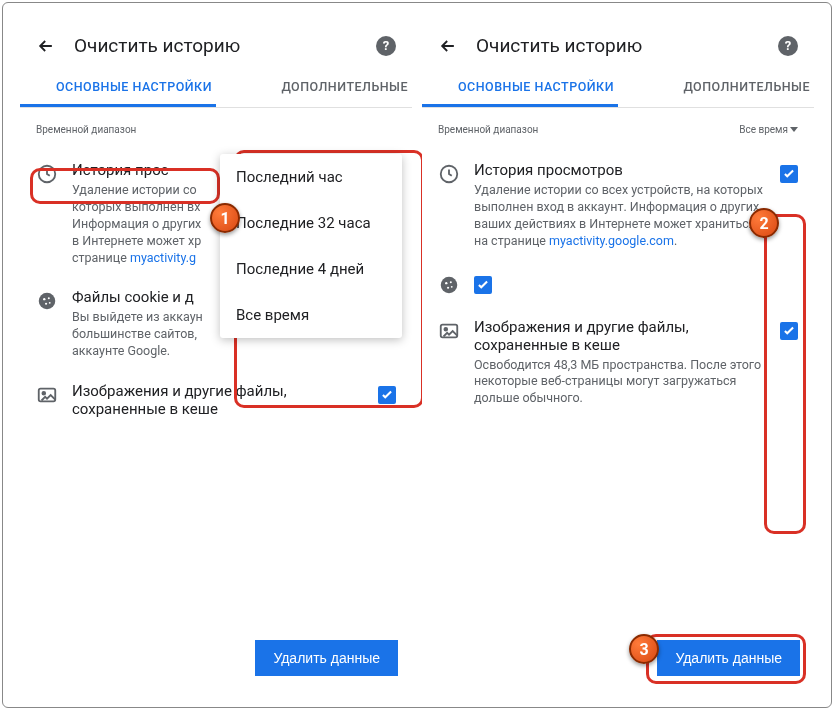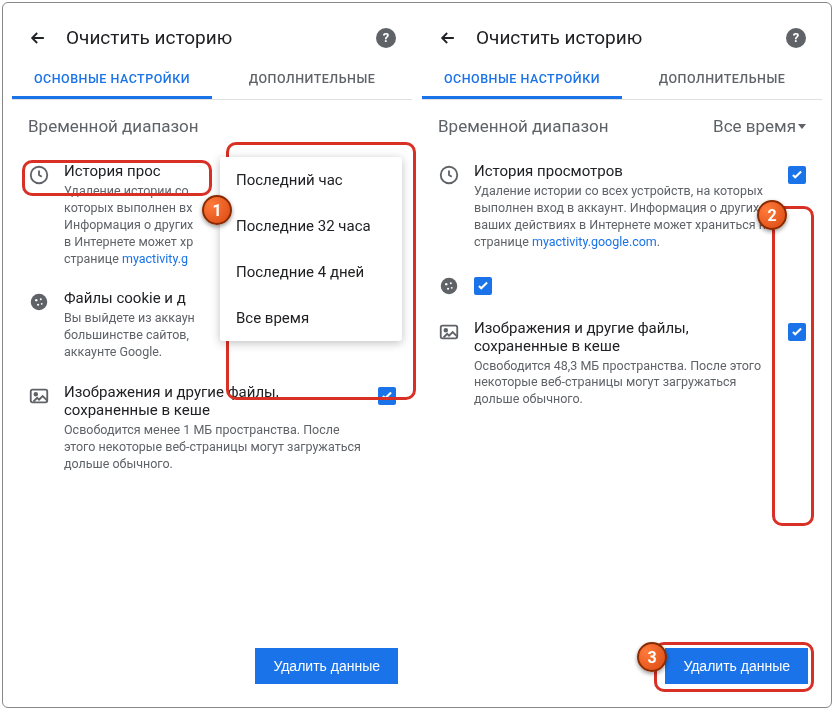--- a/index.html
+++ b/index.html
@@ -13,21 +13,21 @@
   }
   .outer-border {
     position: absolute;
     top: 2px; left: 2px; right: 2px; bottom: 2px;
     border: 1px solid #888;
     border-radius: 6px;
   }
   .screens {
     display: flex;
     gap: 10px;
-    padding: 12px;
+    padding: 20px;
     height: 100%;
   }
   .phone {
     flex: 1;
     background: #fff;
     border-radius: 4px;
     position: relative;
     display: flex;
     flex-direction: column;
     overflow: visible;
@@ -45,40 +45,40 @@
     background: #5f6368; color: #fff; font-size: 13px;
     display: flex; align-items: center; justify-content: center;
     font-weight: bold; cursor: pointer;
   }
   .tabs {
     display: flex;
     border-bottom: 1px solid #e0e0e0;
   }
   .tab {
     flex: 1;
-    text-align: center;
+    text-align: right;
     padding: 12px 4px 10px 4px;
     font-size: 12.5px;
     letter-spacing: 0.5px;
     font-weight: 500;
     color: #5f6368;
     cursor: pointer;
   }
   .tab.active {
     color: #1a73e8;
     border-bottom: 3px solid #1a73e8;
   }
   .content { flex: 1; position: relative; padding: 0; }
   .time-range-row {
     display: flex;
     justify-content: space-between;
     align-items: center;
     padding: 16px 16px;
     color: #5f6368;
-    font-size: 17px;
+    font-size: 10px;
   }
   .time-range-value { display: flex; align-items: center; gap: 2px; color: #5f6368; }
   .dropdown-caret {
     width: 0; height: 0;
     border-left: 4px solid transparent;
     border-right: 4px solid transparent;
     border-top: 5px solid #5f6368;
   }
   .list-item {
     display: flex;
@@ -122,21 +122,20 @@
   }
   .dropdown-menu {
     position: absolute;
     top: 134px;
     right: 10px;
     background: #fff;
     box-shadow: 0 2px 10px rgba(0,0,0,0.25);
     border-radius: 3px;
     width: 182px;
     z-index: 5;
-    margin-top: 11px;
   }
   .dropdown-item {
     padding: 14px 16px;
     font-size: 15px;
     color: #202124;
     cursor: pointer;
   }
   
   .hl {
     position: absolute;
@@ -225,21 +224,20 @@
       </div>
 
       <div class="list-item">
         <svg class="item-icon" viewBox="0 0 24 24" fill="none" stroke="#5f6368" stroke-width="2">
             <rect x="3" y="5" width="18" height="14" rx="2"></rect>
             <circle cx="8.5" cy="10" r="1.5" fill="#5f6368"></circle>
             <path d="M21 17l-5-5-4 4-2-2-4 4" fill="none"></path>
           </svg>
         <div class="item-text">
           <div class="item-title">Изображения и другие файлы, сохраненные в кеше</div>
-          <div class="item-desc">Освободится менее 1 МБ пространства. После этого некоторые веб-страницы могут загружаться дольше обычного.</div>
         </div>
         <div class="checkbox">
           <svg width="14" height="14" viewBox="0 0 24 24" fill="none" stroke="#fff" stroke-width="3.5">
               <path d="M5 12l4 4 10-10"></path>
             </svg>
         </div>
       </div>
 
       <button class="delete-btn">Удалить данные</button>
     </div>

